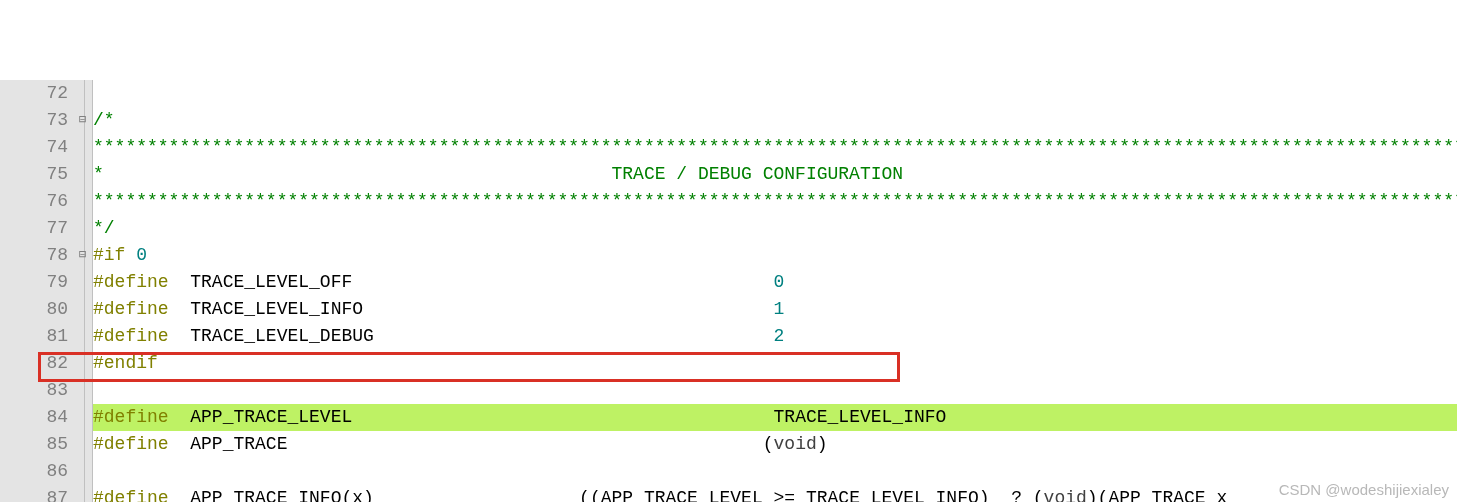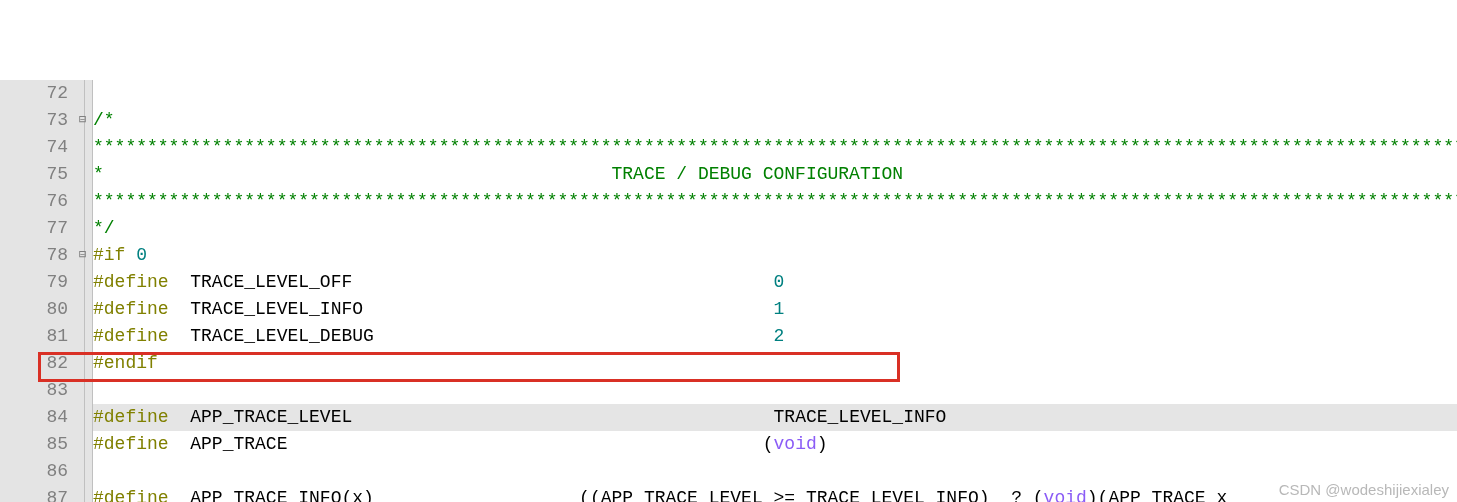--- a/index.html
+++ b/index.html
@@ -59,24 +59,24 @@
     flex: 1;
     position: relative;
     border-left: 1px solid #c0c0c0;
     overflow: hidden;
   }
   .line {
     height: 27px;
     line-height: 27px;
     padding-left: 0;
   }
-  .highlight { background: #e5e5e5; }
+  .highlight { background: #bef264; }
   .comment   { color: #008000; }
   .preproc   { color: #808000; }
-  .keyword   { color: #8b5cf6; }
+  .keyword   { color: #404040; }
   .number    { color: #008080; }
   .ident     { color: #000000; font-family: Liberation Mono, monospace; }
   .paren     { color: #000000; }
   .token     { display: inline; }
   .annot-box {
     position: absolute;
     border: 3px solid #d93025;
     pointer-events: none;
     box-sizing: border-box;
   }

